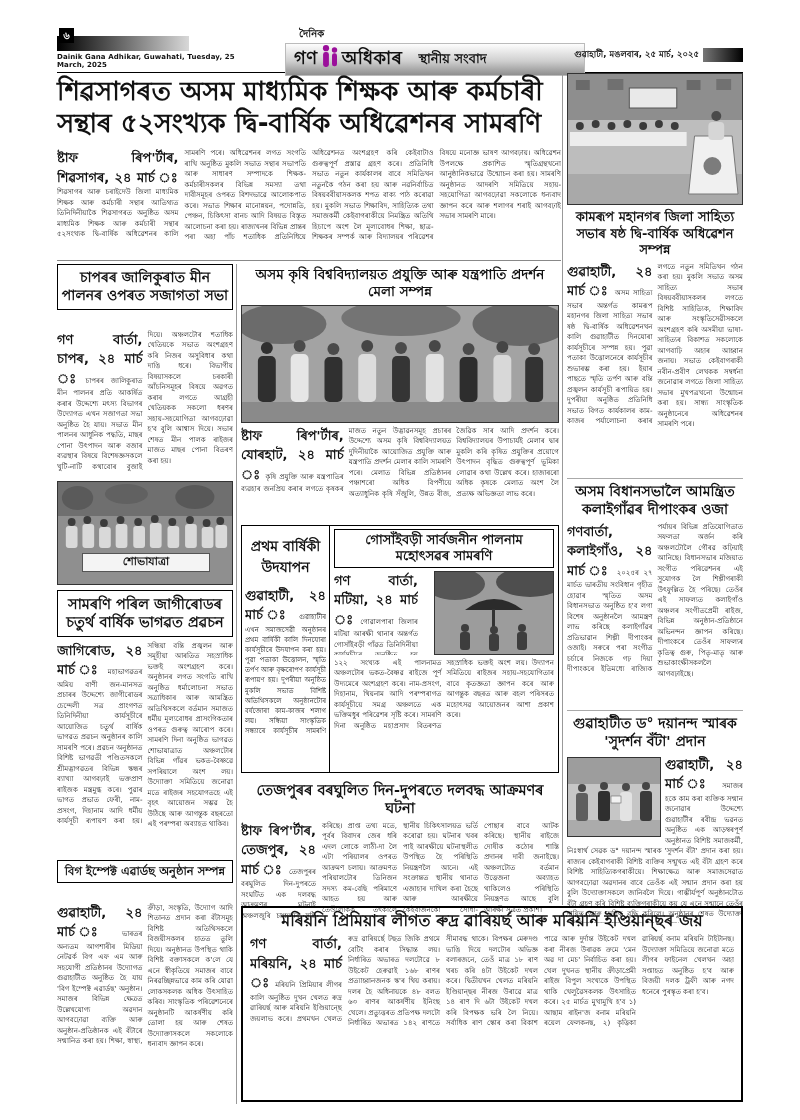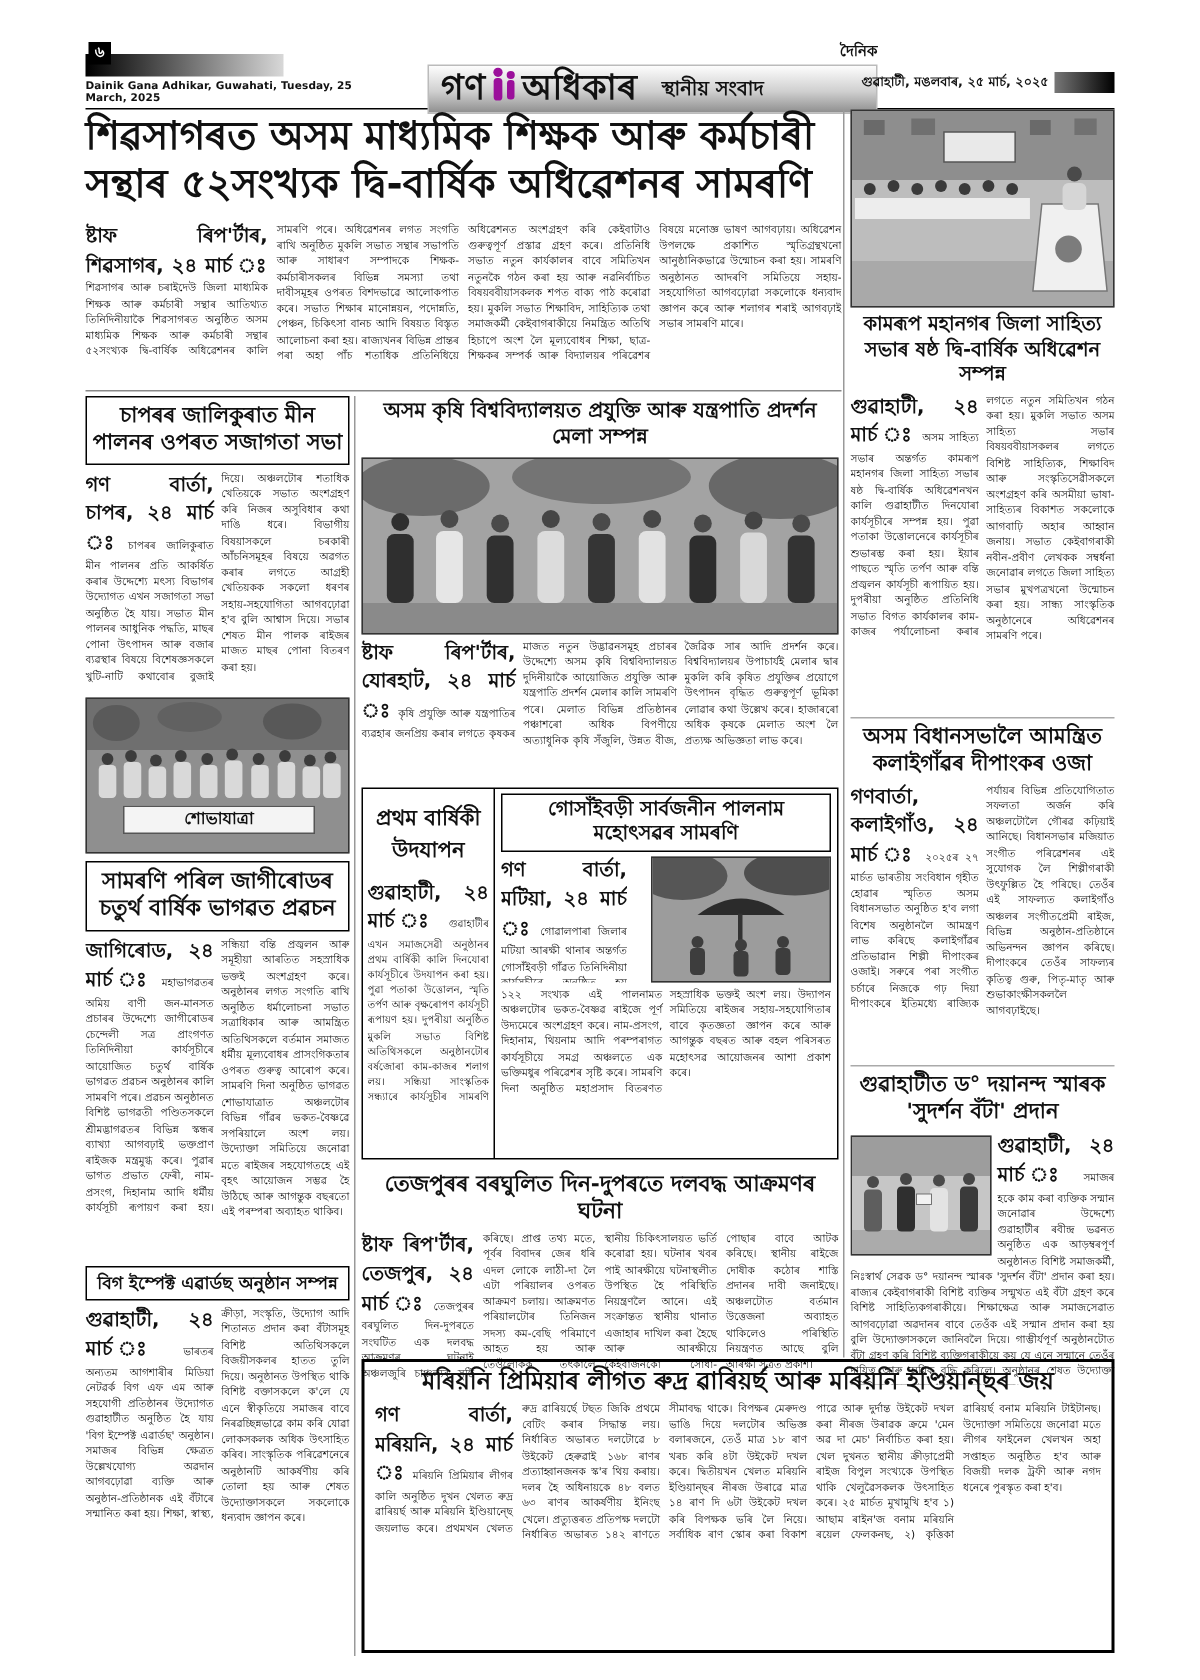--- a/index.html
+++ b/index.html
@@ -7,25 +7,25 @@
         font-family:"DejaVu Sans","Liberation Sans",sans-serif;color:#111;overflow:hidden;}
 
   
   .hdr{position:absolute;left:57px;top:28px;width:686px;height:44px;border-bottom:1.5px solid #000;}
   .hdr-left{position:absolute;left:0;top:8px;width:200px;}
   .pageno-strip{width:132px;height:15px;background:linear-gradient(to right,#000 0%,#555 40%,#d8d8d8 100%);
                 position:relative;}
   .pageno{position:absolute;left:2px;top:-8px;width:15px;height:15px;background:#000;color:#fff;
           font-size:10px;font-weight:bold;text-align:center;line-height:15px;}
   .eng-date{font-size:7px;font-weight:bold;margin-top:2px;letter-spacing:.1px;}
-  .masthead{position:absolute;left:228px;top:-2px;width:300px;text-align:right;}
+  .masthead{position:absolute;left:228px;top:-2px;width:300px;}
   .mast-top{font-size:10px;font-weight:bold;padding-left:14px;}
   .mast-strip{background:linear-gradient(to bottom,#fdfdfd 0%,#cfcfcf 55%,#8f8f8f 100%);
               display:flex;align-items:center;height:31px;padding:0 8px;border:1px solid #bbb;}
-  .mast-name{font-size:23px;font-weight:bold;letter-spacing:.5px;}
+  .mast-name{font-size:18px;font-weight:bold;letter-spacing:.5px;}
   .mast-logo{margin:0 2px;display:inline-block;}
   .section-label{font-size:13px;font-weight:bold;margin-left:16px;}
   .hdr-right{position:absolute;right:0;top:20px;display:flex;align-items:center;}
   .as-date{font-size:8.5px;font-weight:bold;}
   .blackblock{display:inline-block;width:40px;height:14px;margin-left:4px;
               background:linear-gradient(to right,#777,#000);}
 
   
   .headline{font-weight:bold;text-align:center;line-height:1.28;}
   .bodytxt{font-size:7px;line-height:1.5;text-align:justify;overflow:hidden;
@@ -41,25 +41,25 @@
                  line-height:1.22;text-align:left;}
   .lead-body{position:absolute;left:57px;top:148px;width:504px;height:112px;border-bottom:1px solid #888;}
 
   
   .leftcol{position:absolute;left:57px;top:264px;width:180px;height:840px;padding-right:3px;
            border-right:1px solid #999;box-sizing:border-box;}
   .centercol{position:absolute;left:241px;top:264px;width:318px;height:640px;}
   .rightcol{position:absolute;left:562px;top:73px;width:181px;height:832px;border-left:1px solid #999;
             padding-left:4px;box-sizing:border-box;}
 
-  .boxed-head{border:1.5px solid #000;padding:4px 3px;margin-bottom:4px;}
+  .boxed-head{border:1.5px solid #000;padding:4px 3px;margin-bottom:20px;}
   .h14{font-size:14px;} .h13{font-size:13px;} .h12{font-size:11.5px;} .h15{font-size:14.5px;}
 
   
-  .photo{position:relative;border:1px solid #333;background:#a3a3a3;overflow:hidden;}
+  .photo{position:relative;border:1px solid #333;background:#86efac;overflow:hidden;}
   .photo svg{display:block;width:100%;height:100%;}
   .banner-label{position:absolute;left:14%;bottom:12%;width:72%;background:#f4f4f4;border:1px solid #555;
                 color:#101010;font-weight:bold;font-size:11px;text-align:center;line-height:1.1;padding:2px 0;}
 
   
   .agri-head{font-size:13.5px;padding:2px 0 4px;}
   .agri-photo{height:116px;margin-bottom:3px;}
   .agri-body{height:94px;}
   .midbox{border:1.5px solid #000;margin-top:5px;height:248px;display:flex;box-sizing:border-box;}
   .anniv{width:88px;border-right:1px solid #000;padding:4px 3px;box-sizing:border-box;}

